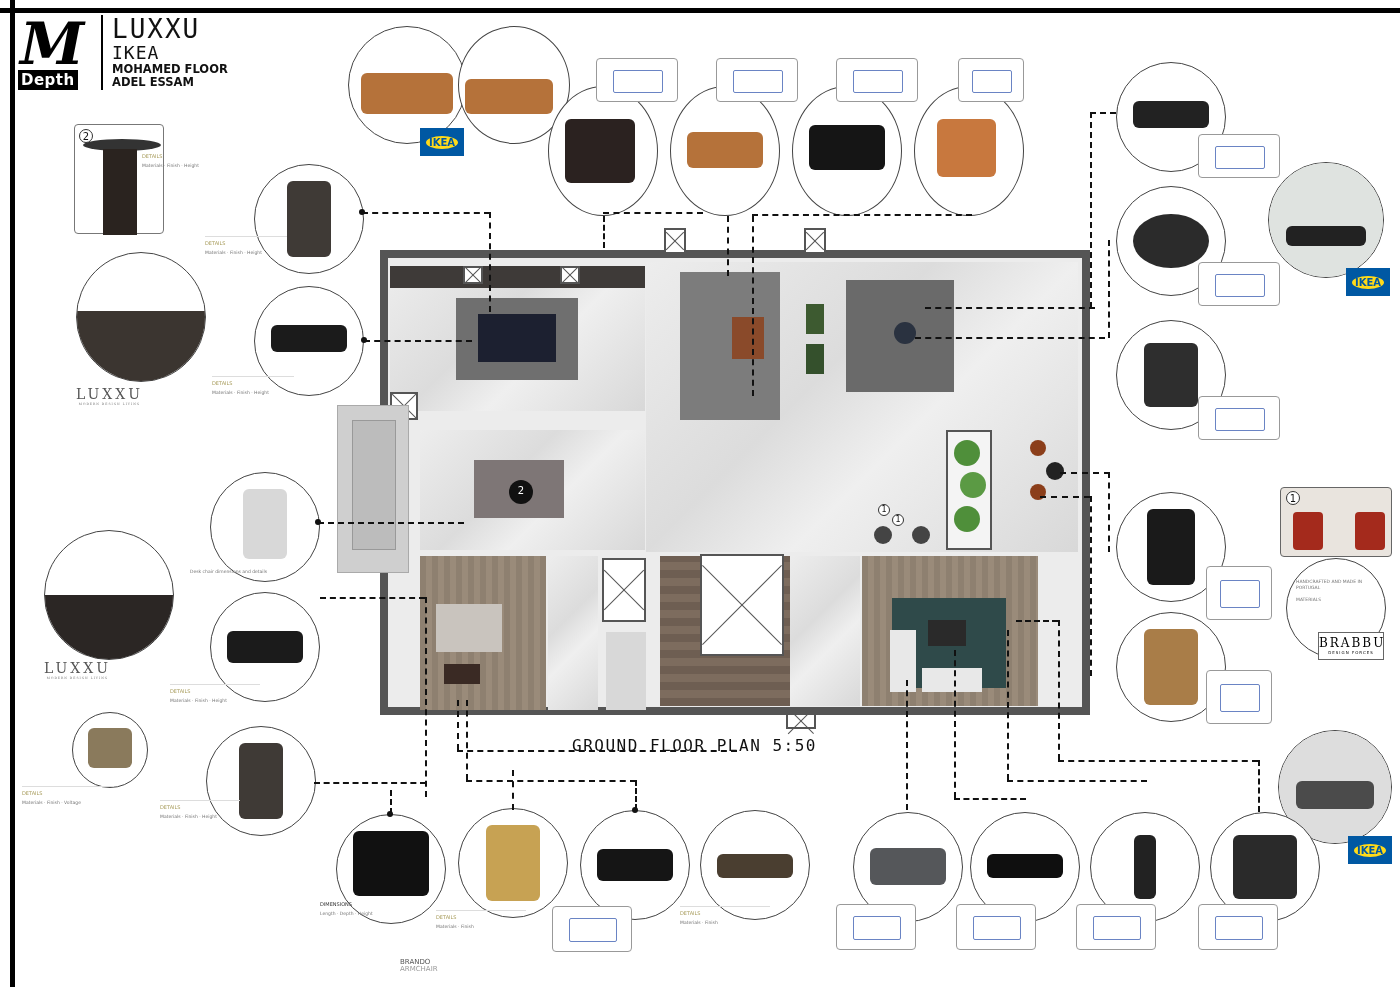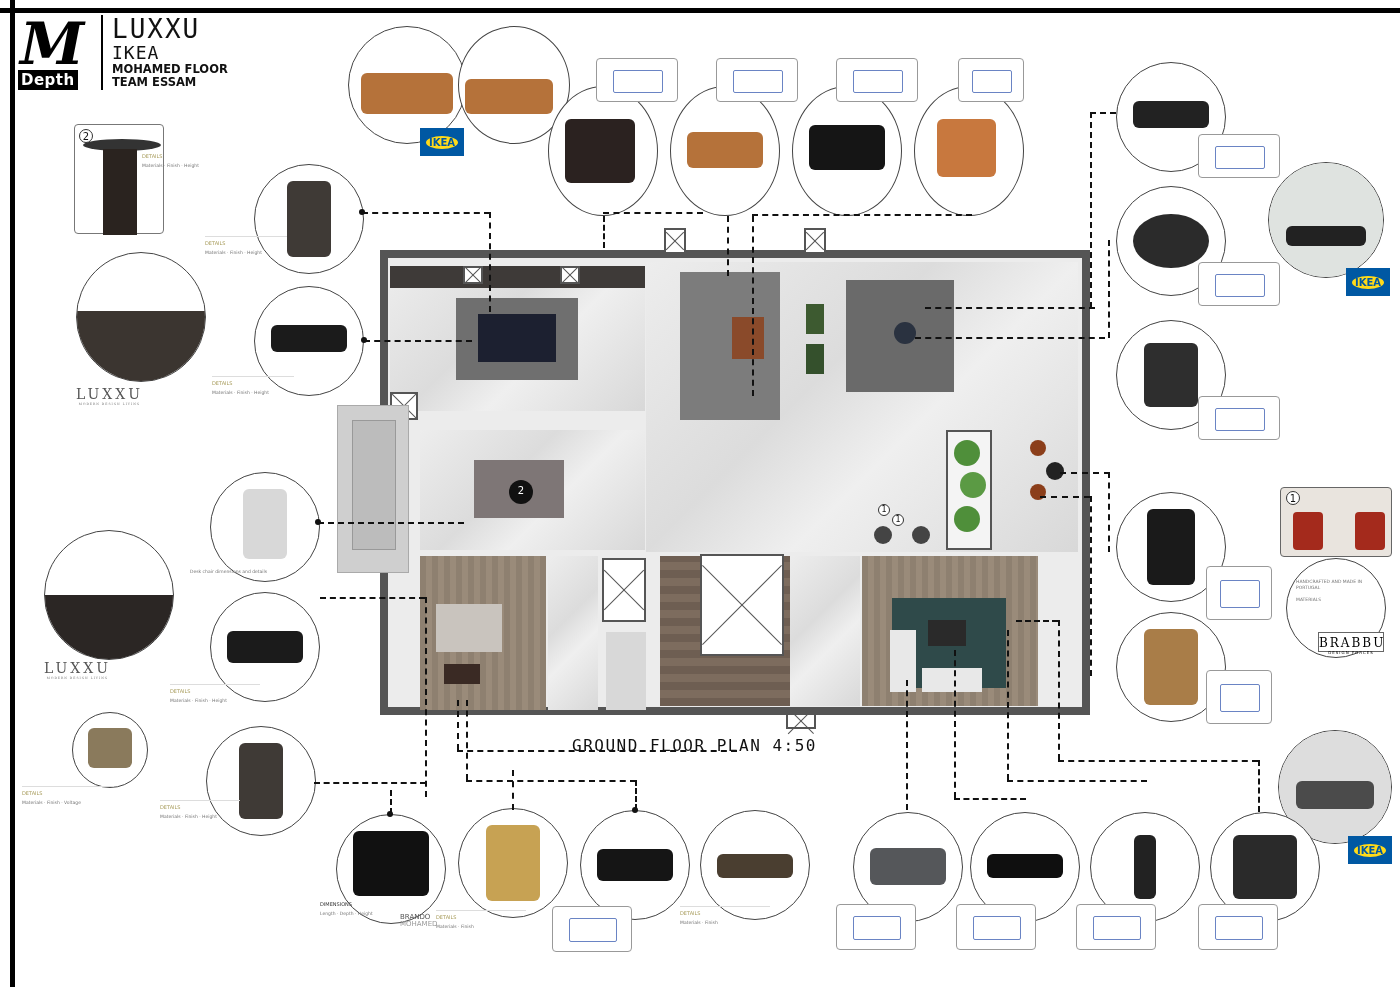--- a/index.html
+++ b/index.html
@@ -50,21 +50,21 @@
 
 <div class="abs logo">
   <div class="logo-m">M</div>
   <div class="logo-design">Depth</div>
 </div>
 <div class="abs title-bar"></div>
 <div class="abs title-main">LUXXU</div>
 <div class="abs title-sub">IKEA</div>
 <div class="abs title-names">
   <div>MOHAMED FLOOR</div>
-  <div>TEAM ESSAM</div>
+  <div>ADEL ESSAM</div>
 </div>
 
 <div class="circle" style="left:348px;top:26px;width:118px;height:118px">
   <div class="img" style="background:#b5723a;left:10%;top:40%;width:80%;height:35%"></div>
 </div>
 <div class="circle" style="left:458px;top:26px;width:112px;height:118px">
   <div class="img" style="background:#b5723a;left:5%;top:45%;width:80%;height:30%"></div>
 </div>
 <div class="ikea" style="left:420px;top:128px">
     <span>IKEA</span>
@@ -117,21 +117,21 @@
 
 <div class="abs" style="left:1280px;top:487px;width:112px;height:70px;border:1px solid #666;border-radius:4px;background:#e9e4de;overflow:hidden">
   <div class="num" style="left:5px;top:3px;width:14px;height:14px;line-height:13px;font-size:10px">1</div>
   <div class="abs" style="left:12px;top:24px;width:30px;height:38px;background:#a42a1c;border-radius:4px"></div>
   <div class="abs" style="left:74px;top:24px;width:30px;height:38px;background:#a42a1c;border-radius:4px"></div>
 </div>
 <div class="circle" style="left:1286px;top:558px;width:100px;height:100px;background:transparent"></div>
 <div class="note" style="left:1296px;top:576px;width:84px;border:none">
   <div>HANDCRAFTED AND MADE IN PORTUGAL</div><br><div>MATERIALS</div>
 </div>
-<div class="abs" style="left:1318px;top:632px;width:66px;height:20px;border:1px solid #666;background:#fff;text-align:center">
+<div class="abs" style="left:1318px;top:632px;width:66px;height:28px;border:1px solid #666;background:#fff;text-align:center">
   <div style="font-family:'DejaVu Serif',serif;font-size:12px;letter-spacing:2px;margin-top:3px">BRABBU</div>
   <div style="font-size:4px;letter-spacing:1px">DESIGN FORCES</div>
 </div>
 
 <div class="circle" style="left:1278px;top:730px;width:114px;height:114px">
     <div class="img" style="background:#ddd;left:0;top:0;width:100%;height:100%;border-radius:0"></div>
     <div class="img" style="background:#4b4b4b;top:45%;height:25%"></div>
   </div>
 <div class="ikea" style="left:1348px;top:836px">
     <span>IKEA</span>
@@ -175,23 +175,23 @@
 <div class="note" style="left:22px;top:786px;width:92px"><div class="h">DETAILS</div>Materials · Finish · Voltage</div>
 <div class="circle" style="left:206px;top:726px;width:110px;height:110px">
     <div class="img" style="background:#3f3a36;left:30%;width:40%;top:15%;height:70%"></div>
   </div>
 <div class="note" style="left:160px;top:800px;width:80px"><div class="h">DETAILS</div>Materials · Finish · Height</div>
 
 <div class="circle" style="left:336px;top:814px;width:110px;height:110px">
     <div class="img" style="background:#111;left:15%;width:70%;top:15%;height:60%"></div>
   </div>
 <div class="note" style="left:320px;top:898px;width:70px;border:none"><div class="h" style="color:#333">DIMENSIONS</div>Length · Depth · Height</div>
-<div class="abs" style="left:400px;top:914px;font-size:7px;color:#555;line-height:7px">
+<div class="abs" style="left:400px;top:959px;font-size:7px;color:#555;line-height:7px">
     <div>BRANDO</div>
-    <div style="color:#999">MOHAMED</div>
+    <div style="color:#999">ARMCHAIR</div>
   </div>
 <div class="circle" style="left:458px;top:808px;width:110px;height:110px">
     <div class="img" style="background:#c7a253;left:25%;width:50%;top:15%;height:70%"></div>
   </div>
 <div class="note" style="left:436px;top:910px;width:90px"><div class="h">DETAILS</div>Materials · Finish</div>
 <div class="circle" style="left:580px;top:810px;width:110px;height:110px">
     <div class="img" style="background:#151515;top:35%;height:30%"></div>
   </div>
 <div class="spec" style="left:552px;top:906px;width:80px;height:46px"></div>
 <div class="circle" style="left:700px;top:810px;width:110px;height:110px">
@@ -269,21 +269,21 @@
     <div class="abs" style="left:66px;top:64px;width:38px;height:26px;background:#2a2a2a"></div>
   </div>
 </div>
 <div class="xbox" style="left:664px;top:228px;width:22px;height:26px"></div>
 <div class="xbox" style="left:804px;top:228px;width:22px;height:26px"></div>
 <div class="xbox" style="left:786px;top:713px;width:30px;height:16px"></div>
 <div class="abs" style="left:337px;top:405px;width:72px;height:168px;background:#cfcfcf;border:1px solid #aaa">
   <div class="abs" style="left:14px;top:14px;width:44px;height:130px;background:#bcbcbc;border:1px solid #999"></div>
 </div>
 
-<div class="abs plan-title">GROUND FLOOR PLAN  4:50</div>
+<div class="abs plan-title">GROUND FLOOR PLAN  5:50</div>
 
 <div class="dash dh" style="left:362px;top:212px;width:128px"></div>
 <div class="dash dv" style="left:489px;top:212px;height:100px"></div>
 <div class="dash dh" style="left:364px;top:340px;width:108px"></div>
 <div class="dash dv" style="left:603px;top:216px;height:32px"></div>
 <div class="dash dh" style="left:603px;top:212px;width:100px"></div>
 <div class="dash dv" style="left:727px;top:216px;height:60px"></div>
 <div class="dash dv" style="left:752px;top:216px;height:180px"></div>
 <div class="dash dh" style="left:752px;top:214px;width:220px"></div>
 <div class="dash dh" style="left:925px;top:307px;width:170px"></div>

